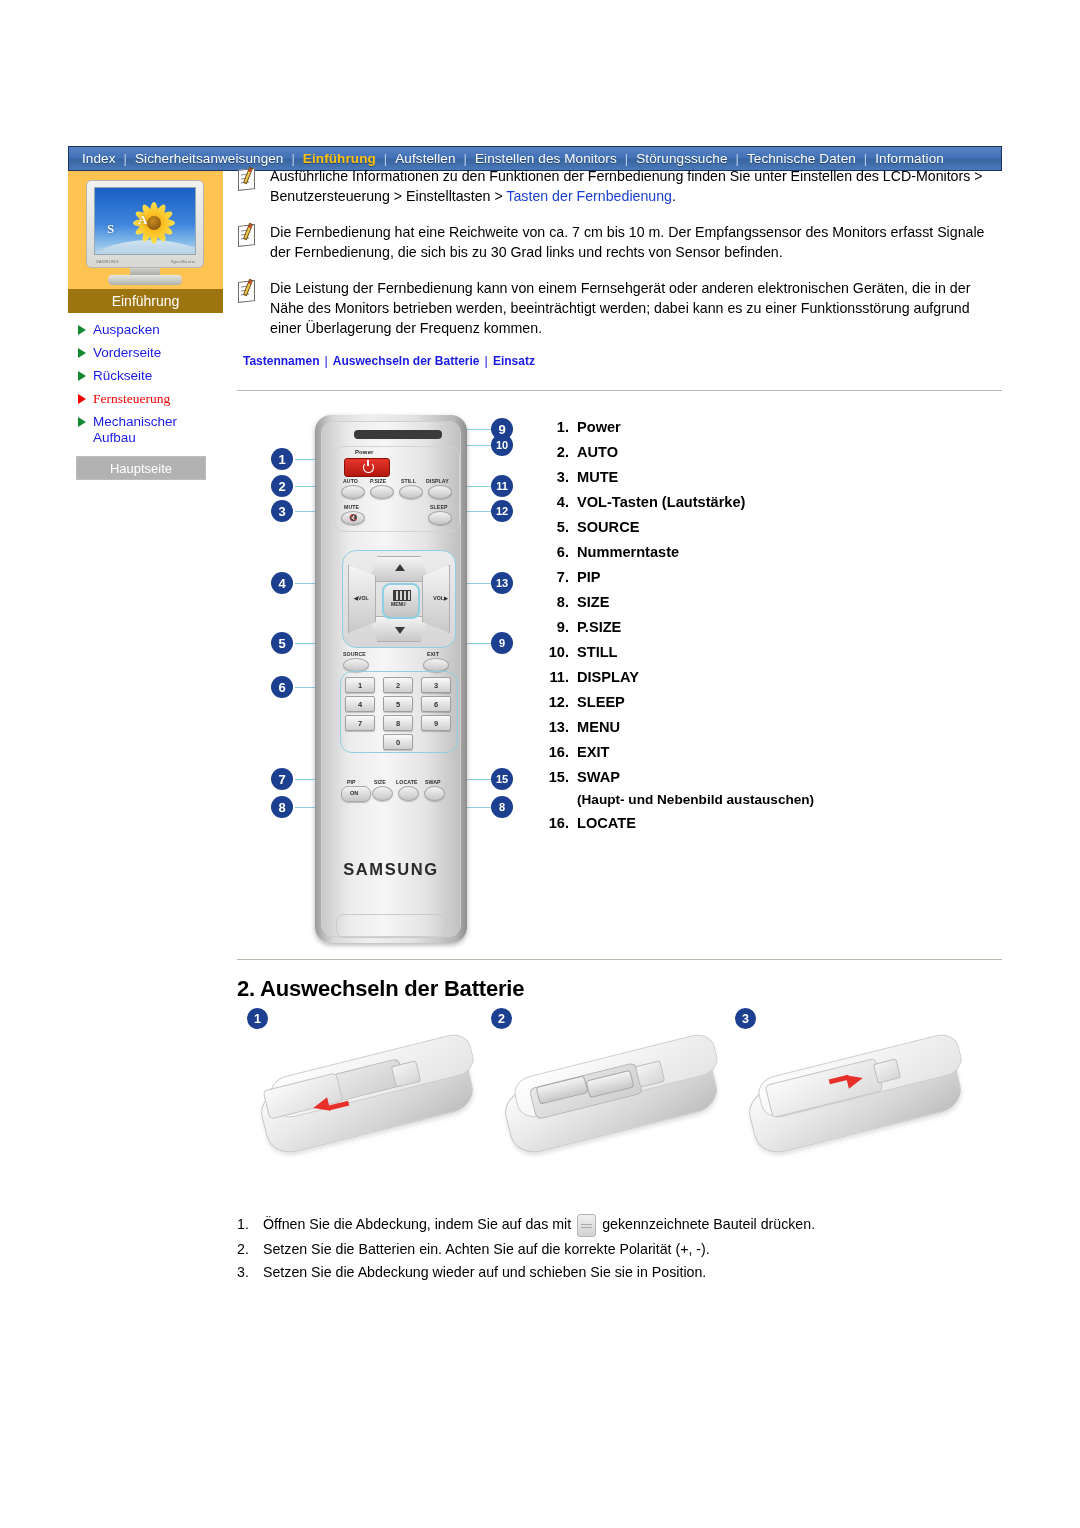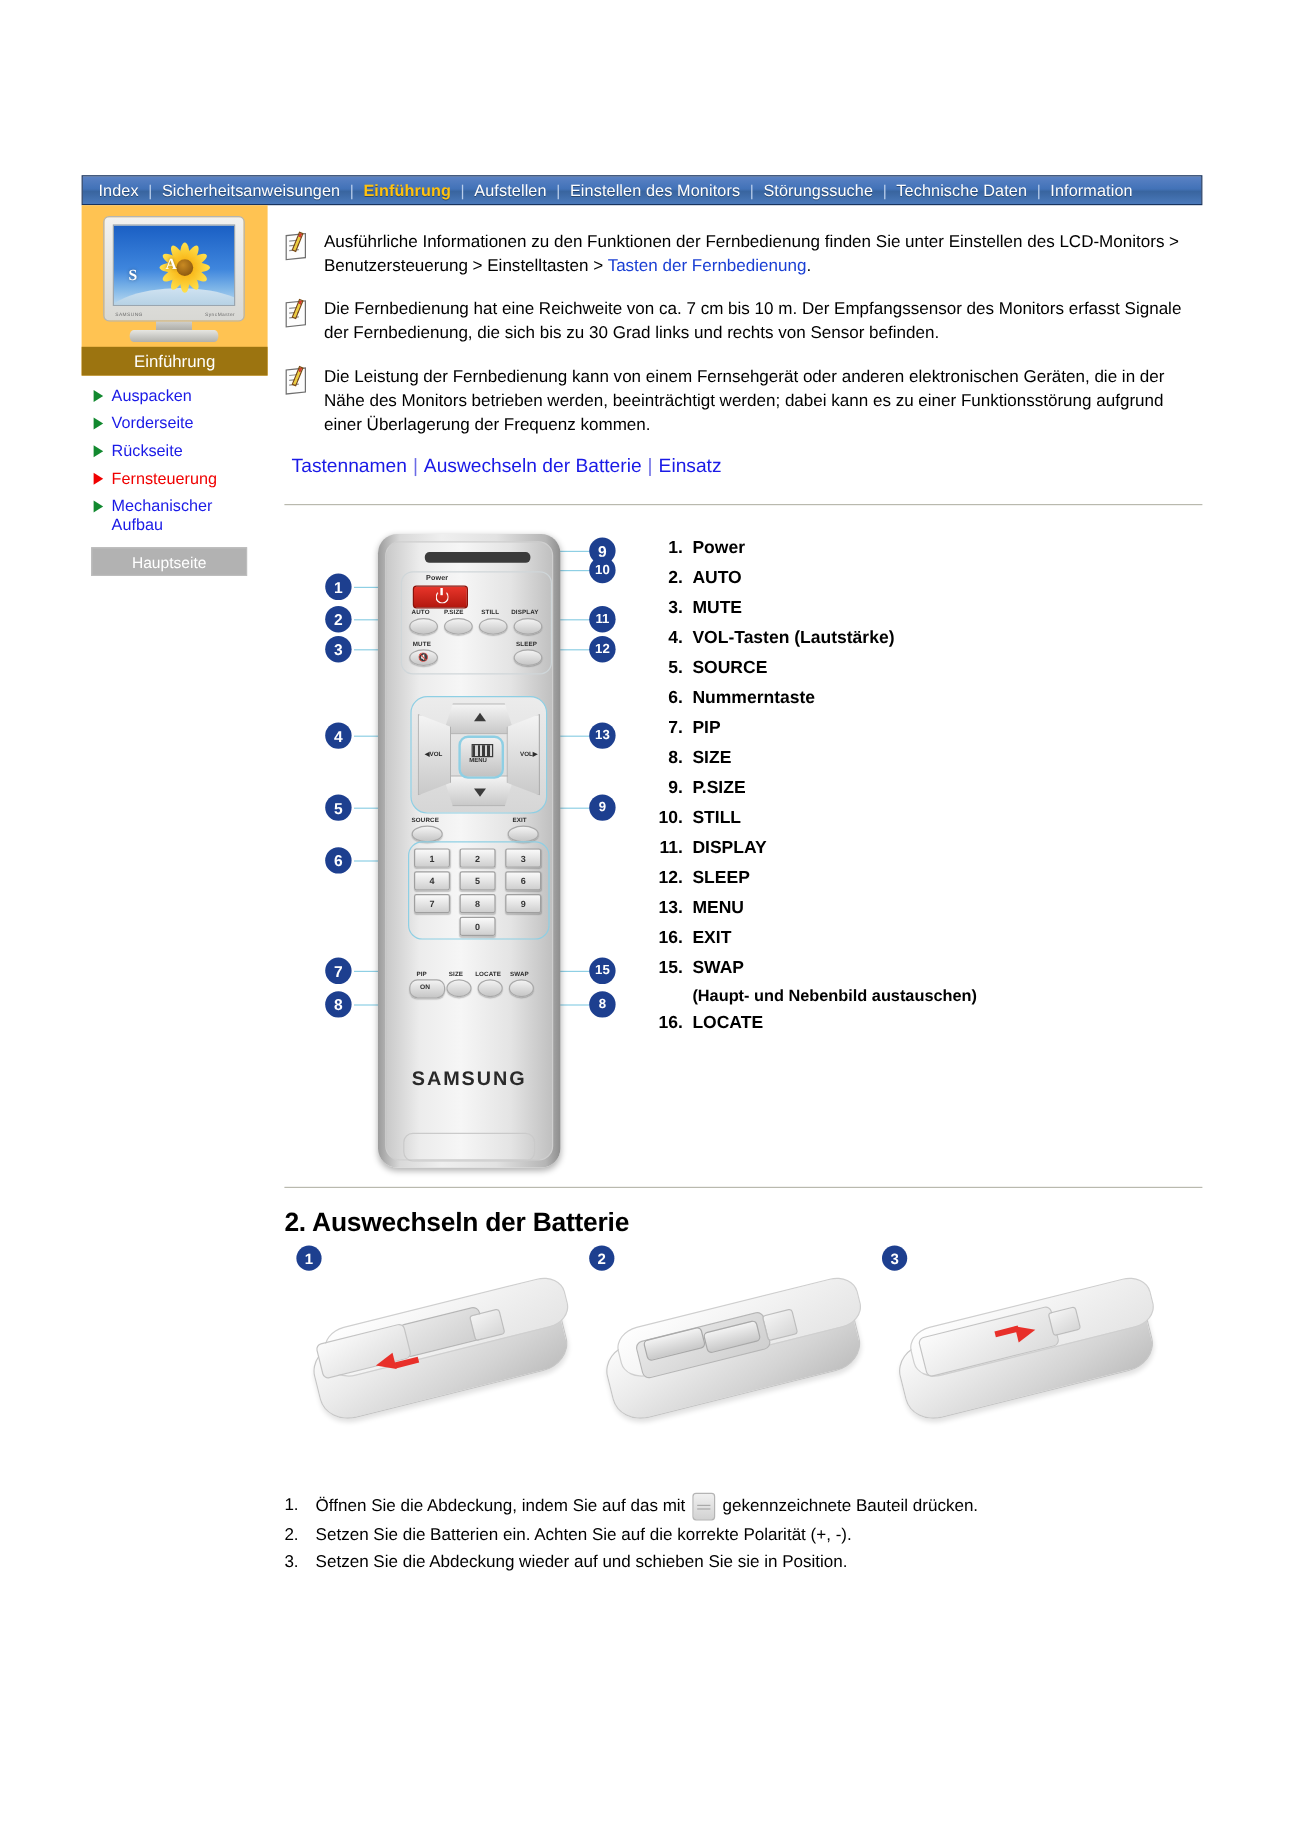--- a/index.html
+++ b/index.html
@@ -163,36 +163,36 @@
     border-top: 5px solid transparent;
     border-bottom: 5px solid transparent;
     margin: 3px 7px 0 2px;
     flex: none;
   }
   .sidelink.active .tri { border-left-color: #f00000; }
   .sidelabel {
     color: #1a1ae6;
     font-size: 13.5px;
   }
-  .sidelink.active .sidelabel { color: #f00000; }
+  .sidelink.active .sidelabel { color: #f00000; font-family: Liberation Serif, serif; }
   #hauptseite {
     margin: 10px 0 0 8px;
     width: 130px; height: 24px;
     background: #b2b2b2;
     color: #ffffff;
     font-size: 13px;
     display: flex; align-items: center; justify-content: center;
     box-shadow: inset 0 0 0 1px #bdbdbd;
   }
 
   
   #main {
     position: absolute;
     left: 237px;
-    top: 192px;
+    top: 166px;
     width: 765px;
   }
 
   .note {
     display: flex;
     align-items: flex-start;
     margin-bottom: 16px;
   }
   .noteicon {
     flex: none;
@@ -221,24 +221,25 @@
     box-sizing:border-box;
   }
   .notetext {
     font-size: 14.2px;
     line-height: 20px;
     color: #000;
   }
   .inlinelink { color: #1a3fd4; }
 
   #sublinks {
-    font-size: 16px;
+    font-size: 12px;
     color: #1a1ae6;
     margin: 2px 0 0 0;
     padding-left: 6px;
+    font-weight: bold;
   }
   #sublinks .sl { color:#1a1ae6; }
   #sublinks .bar { color:#6a6ae6; padding:0 5px; }
 
   .hr {
     border: none;
     border-top: 1px solid #b9b9ae;
     margin: 22px 0 16px 0;
   }
   .sechead {

